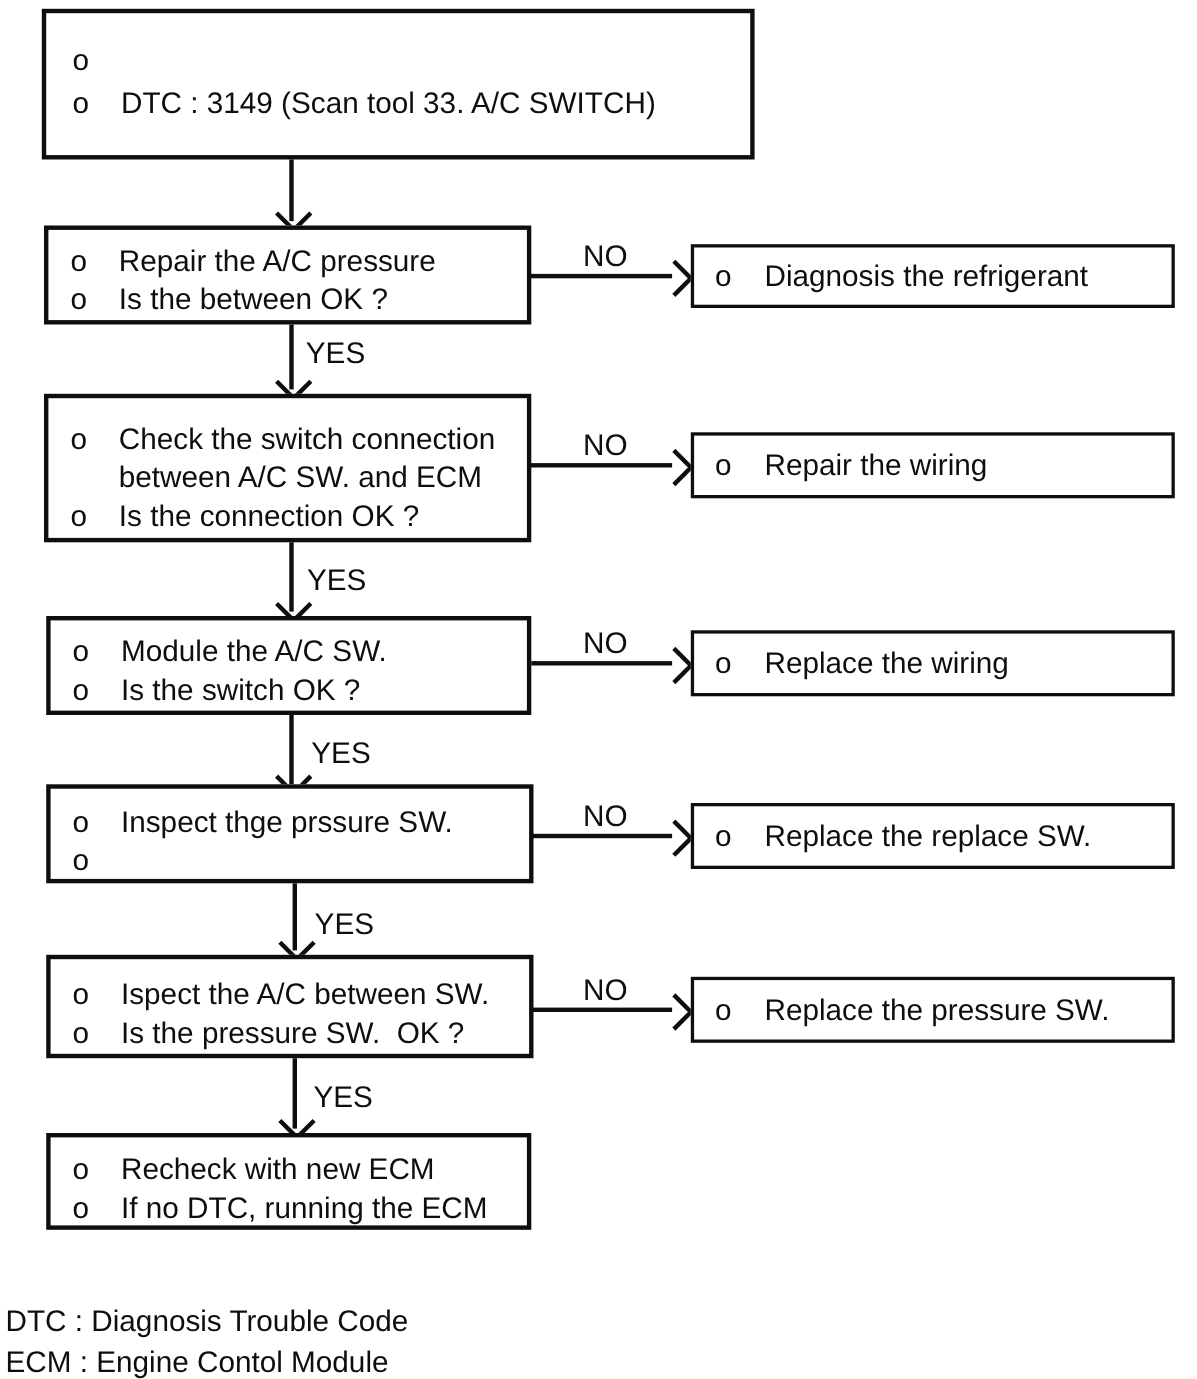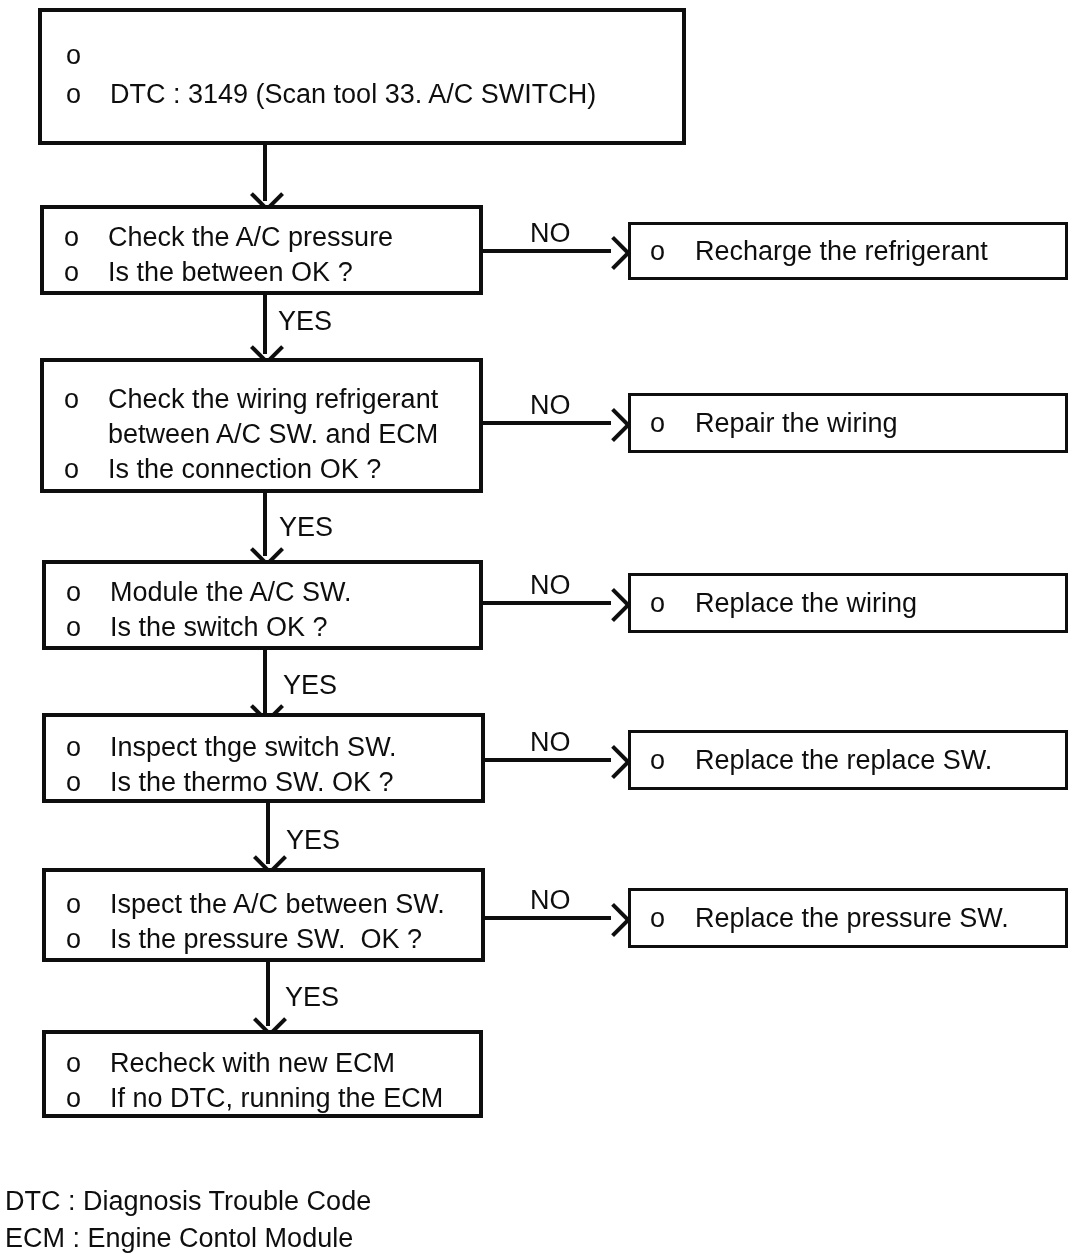--- a/index.html
+++ b/index.html
@@ -57,45 +57,45 @@
       <span>DTC : 3149 (Scan tool 33. A/C SWITCH)</span>
     </div>
   </div>
 
   <div class="vline" style="left:263px;top:145px;height:56px;"></div>
   <div class="chev-down" style="left:255px;top:183px;"></div>
 
   <div class="box" style="left:40px;top:205px;width:443px;height:90px;padding:11px 0 0 18px;">
     <div class="bline">
       <span class="bullet">o</span>
-      <span>Check the A/C pressure</span>
+      <span>Repair the A/C pressure</span>
     </div>
     <div class="bline">
       <span class="bullet">o</span>
       <span>Is the between OK ?</span>
     </div>
   </div>
 
   <div class="hline" style="left:481px;top:249px;width:130px;"></div>
   <div class="chev-right" style="left:602px;top:241px;"></div>
   <div class="lbl" style="left:530px;top:218px;">NO</div>
 
   <div class="box abox" style="left:628px;top:222px;width:440px;height:58px;padding-left:17px;">
     <span class="bullet">o</span>
-    <span>Recharge the refrigerant</span>
+    <span>Diagnosis the refrigerant</span>
   </div>
 
   <div class="vline" style="left:263px;top:295px;height:59px;"></div>
   <div class="chev-down" style="left:255px;top:336px;"></div>
   <div class="lbl" style="left:278px;top:306px;">YES</div>
 
   <div class="box" style="left:40px;top:358px;width:443px;height:135px;padding:20px 0 0 18px;">
     <div class="bline">
       <span class="bullet">o</span>
-      <span>Check the wiring refrigerant</span>
+      <span>Check the switch connection</span>
     </div>
     <div class="bline">
       <span class="bullet"></span>
       <span>between A/C SW. and ECM</span>
     </div>
     <div class="bline">
       <span class="bullet">o</span>
       <span>Is the connection OK ?</span>
     </div>
   </div>
@@ -133,25 +133,24 @@
     <span>Replace the wiring</span>
   </div>
 
   <div class="vline" style="left:263px;top:650px;height:63px;"></div>
   <div class="chev-down" style="left:255px;top:695px;"></div>
   <div class="lbl" style="left:283px;top:670px;">YES</div>
 
   <div class="box" style="left:42px;top:713px;width:443px;height:90px;padding:13px 0 0 18px;">
     <div class="bline">
       <span class="bullet">o</span>
-      <span>Inspect thge switch SW.</span>
-    </div>
-    <div class="bline">
-      <span class="bullet">o</span>
-      <span>Is the thermo SW. OK ?</span>
+      <span>Inspect thge prssure SW.</span>
+    </div>
+    <div class="bline">
+      <span class="bullet">o</span>
     </div>
   </div>
 
   <div class="hline" style="left:483px;top:758px;width:128px;"></div>
   <div class="chev-right" style="left:602px;top:750px;"></div>
   <div class="lbl" style="left:530px;top:727px;">NO</div>
 
   <div class="box abox" style="left:628px;top:730px;width:440px;height:60px;padding-left:17px;">
     <span class="bullet">o</span>
     <span>Replace the replace SW.</span>

